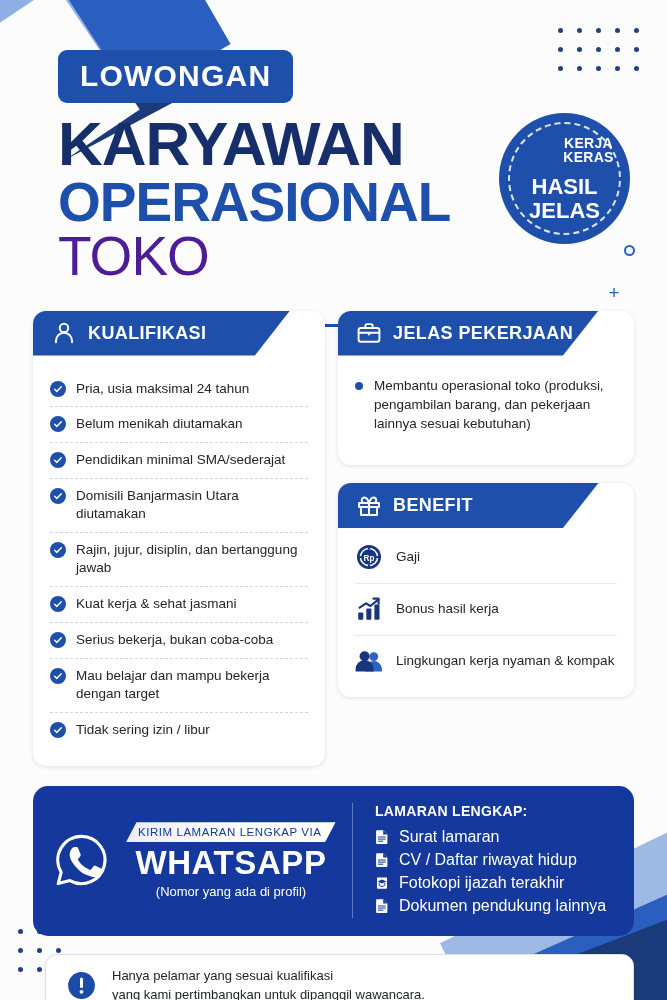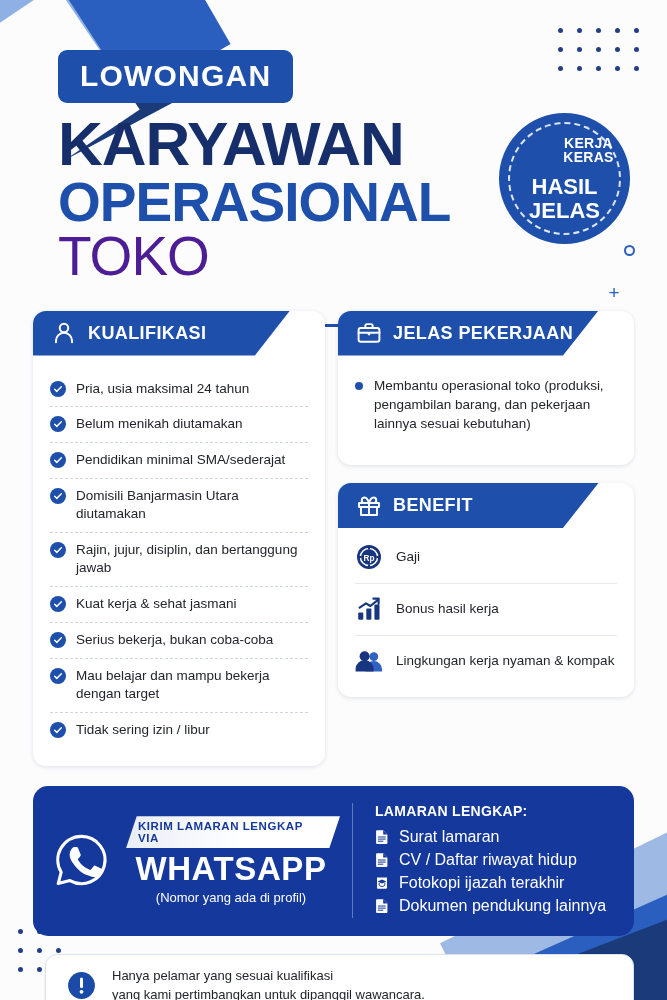--- a/index.html
+++ b/index.html
@@ -302,21 +302,21 @@
   }
   .wa-icon { flex: 0 0 auto; width: 57px; height: 57px; display: block; }
   .wa-text { flex: 1; }
 
   .ribbon {
     position: relative;
     display: inline-block;
     background: linear-gradient(90deg, #e9edf6 0%, #ffffff 55%, #ffffff 100%);
     color: #14389b;
     font-size: 11.5px;
-    font-weight: bold;
+    font-weight: normal;
     letter-spacing: .55px;
     padding: 4px 14px 4px 12px;
     clip-path: polygon(5% 0, 100% 0, 95% 100%, 0 100%);
     margin-left: 4px;
   }
   .wa-name {
     color: #ffffff;
     font-size: 33px;
     font-weight: bold;
     letter-spacing: .6px;

